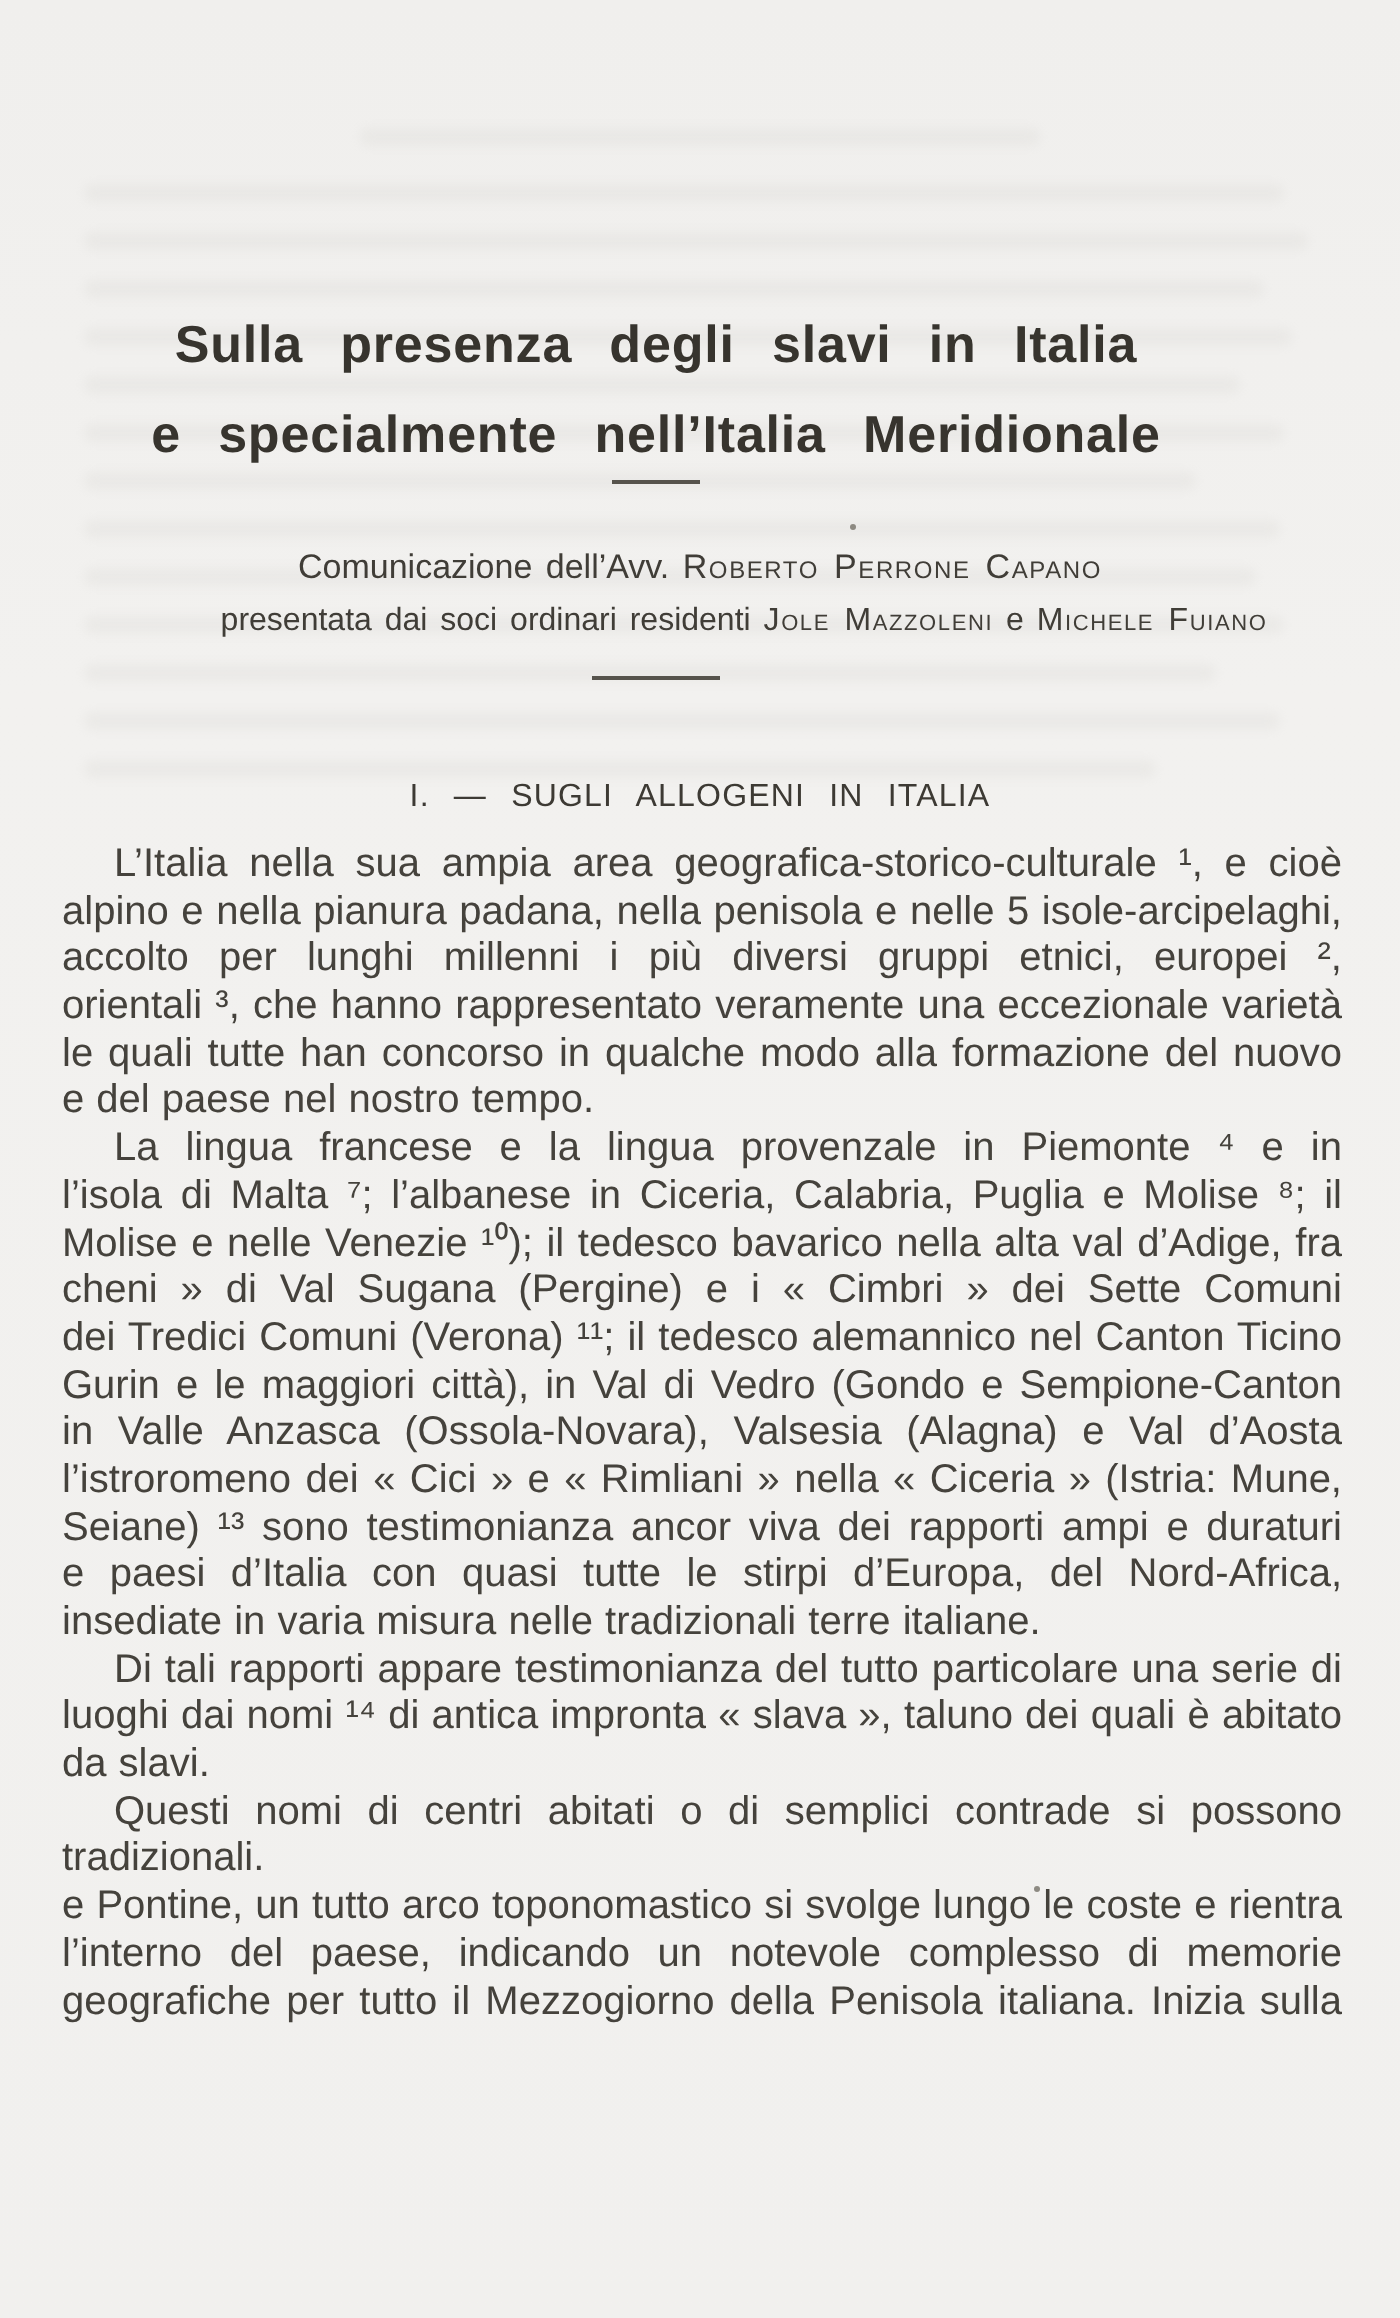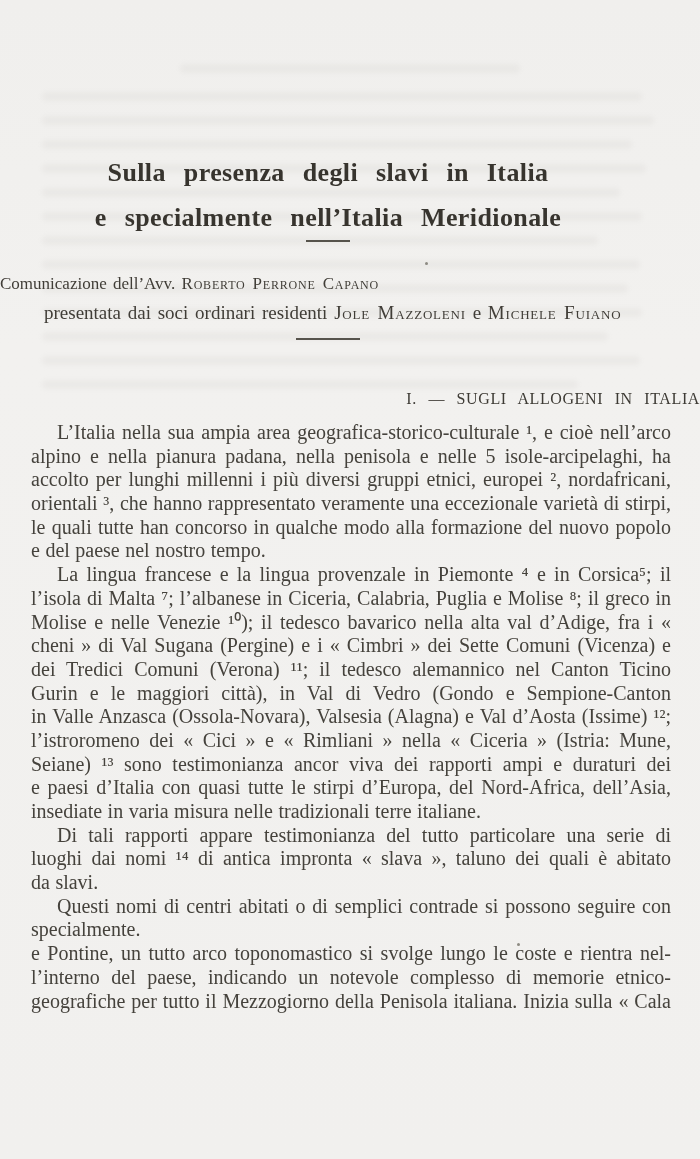--- a/index.html
+++ b/index.html
@@ -7,21 +7,21 @@
     --ink:#45423c;
     --lh:23.7px;
   }
   html,body{margin:0;padding:0;background:#e6e5e3;}
   .page{
     position:relative;
     width:700px;height:1159px;
     margin:0 auto;
     background:linear-gradient(180deg,#f0efed 0%,#f2f1ef 30%,#f1f0ee 100%);
     overflow:hidden;
-    font-family:Liberation Serif, serif;
+    font-family:Liberation Sans, sans-serif;
     color:var(--ink);
   }
   
   .bleed-layer{position:absolute;inset:0;pointer-events:none;}
   .bleed{
     position:absolute;height:9px;border-radius:4px;
     background:#c7c5c0;opacity:.16;filter:blur(2.6px);
   }
   .speck{position:absolute;background:#8d8a82;border-radius:50%;}
 
@@ -35,29 +35,29 @@
   .title .tline{display:block;}
 
   .rule{
     position:absolute;height:2px;background:#56534c;
   }
   .rule1{top:240px;left:306px;width:44px;}
   .rule2{top:338px;left:296px;width:64px;}
 
   .byline{
     position:absolute;top:274px;left:0;width:700px;
-    color:#403d37;
+    text-align:center;color:#403d37;
   }
   .byline .b1{font-size:17px;margin-bottom:8px;word-spacing:2px;}
-  .byline .b2{font-size:19px;word-spacing:2px;margin-left:44px;}
+  .byline .b2{font-size:16px;word-spacing:2px;margin-left:44px;}
   .sc{font-variant:small-caps;letter-spacing:.8px;}
 
   .section-heading{
     position:absolute;top:390px;left:0;width:700px;margin:0;
-    text-align:right;font-weight:normal;
+    text-align:center;font-weight:normal;
     font-size:16px;letter-spacing:.6px;word-spacing:7px;
     color:#3d3a34;
   }
 
   .body-text{
     position:absolute;top:421px;left:31px;width:640px;
     font-size:20px;line-height:var(--lh);
     color:var(--ink);
   }
   .line{
@@ -131,19 +131,19 @@
       <div class="line">Gurin e le maggiori città), in Val di Vedro (Gondo e Sempione-Canton Vallese),</div>
       <div class="line">in Valle Anzasca (Ossola-Novara), Valsesia (Alagna) e Val d’Aosta (Issime) ¹²;</div>
       <div class="line">l’istroromeno dei « Cici » e « Rimliani » nella « Ciceria » (Istria: Mune, Valdarsa,</div>
       <div class="line">Seiane) ¹³ sono testimonianza ancor viva dei rapporti ampi e duraturi dei popoli</div>
       <div class="line">e paesi d’Italia con quasi tutte le stirpi d’Europa, del Nord-Africa, dell’Asia,</div>
       <div class="line last">insediate in varia misura nelle tradizionali terre italiane.</div>
       <div class="line first">Di tali rapporti appare testimonianza del tutto particolare una serie di</div>
       <div class="line">luoghi dai nomi ¹⁴ di antica impronta « slava », taluno dei quali è abitato tuttora</div>
       <div class="line last">da slavi.</div>
       <div class="line first">Questi nomi di centri abitati o di semplici contrade si possono seguire con</div>
-      <div class="line last">specialmente.</div>
+      <div class="line last">tradizionali.</div>
       <div class="line">e Pontine, un tutto arco toponomastico si svolge lungo le coste e rientra nel-</div>
       <div class="line">l’interno del paese, indicando un notevole complesso di memorie etnico-</div>
       <div class="line">geografiche per tutto il Mezzogiorno della Penisola italiana. Inizia sulla « Cala</div>
     </div>
 
 </div>
 
 </body></html>

